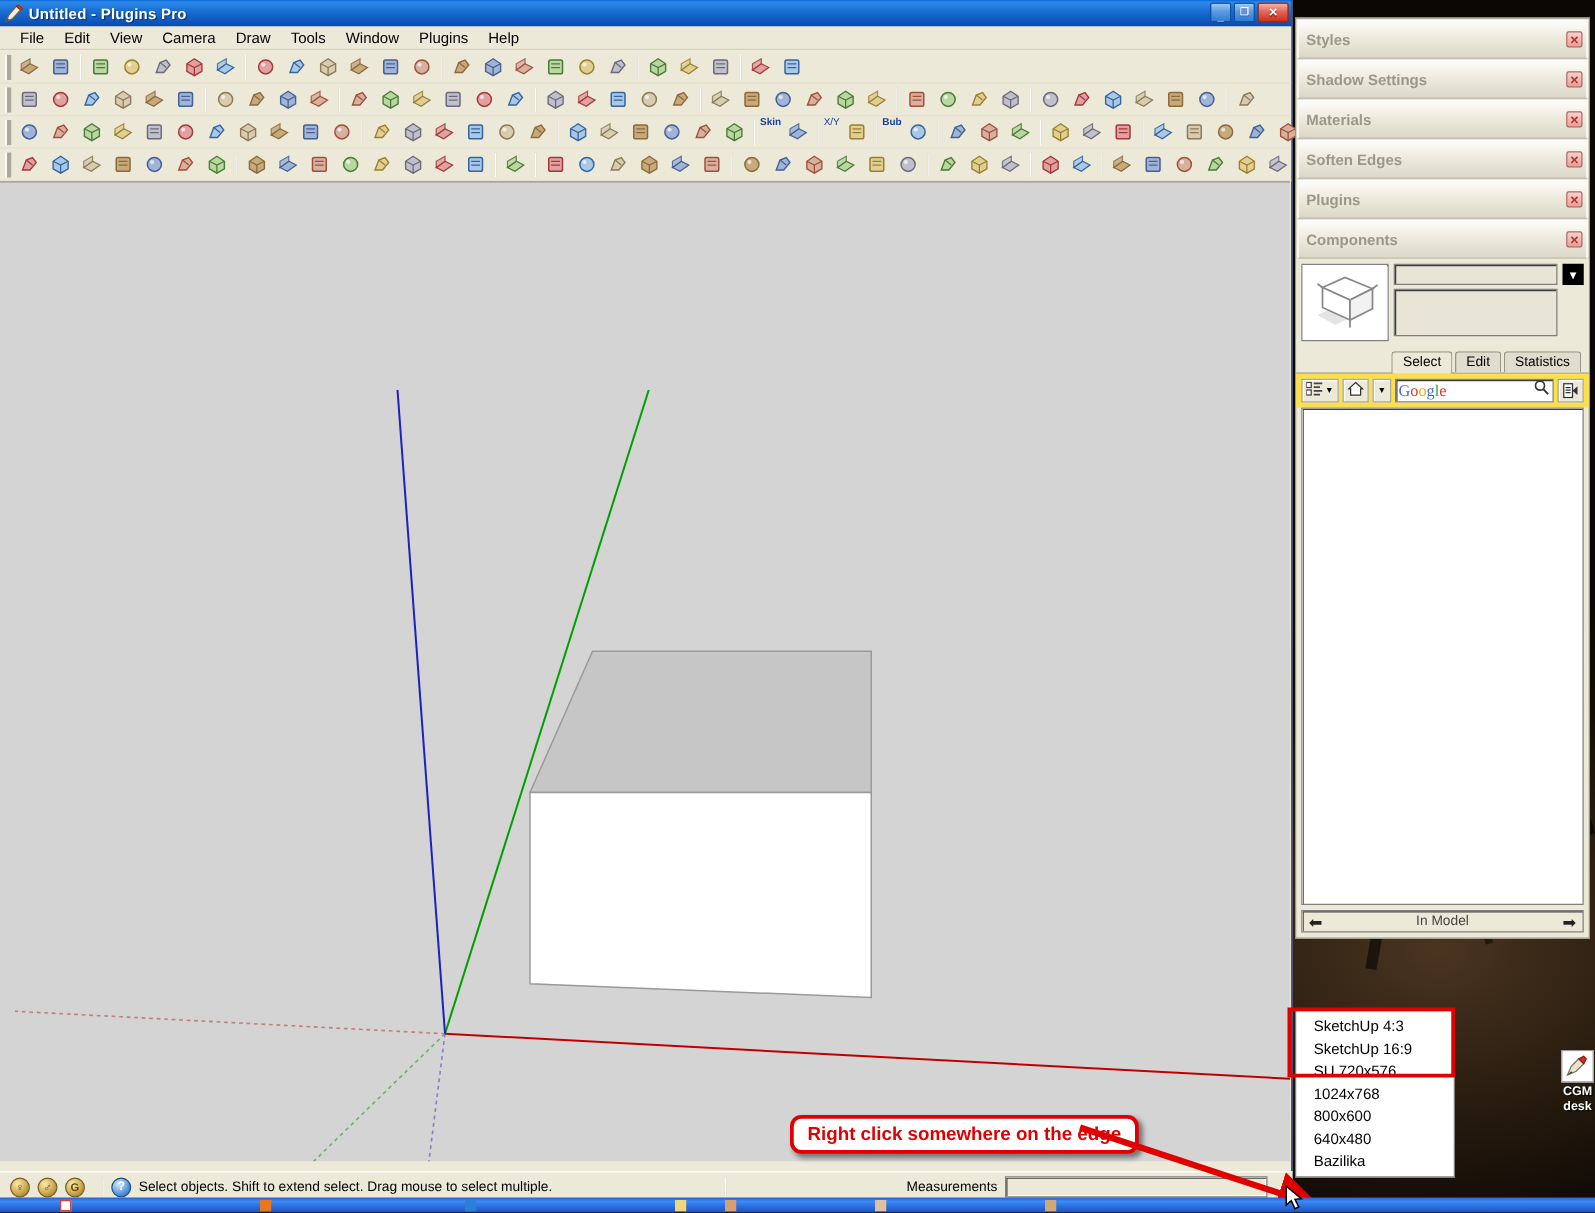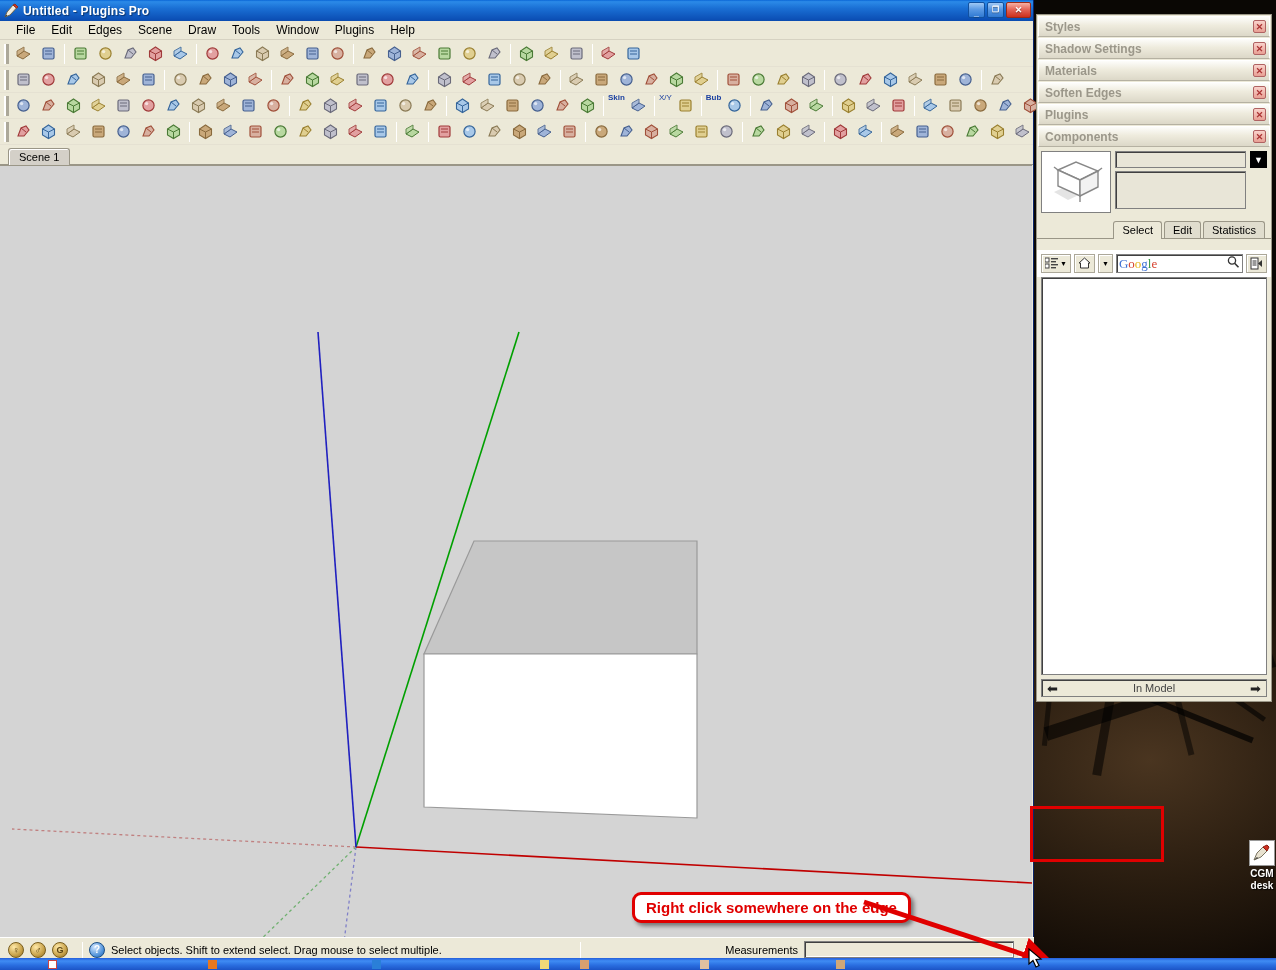--- a/index.html
+++ b/index.html
@@ -155,21 +155,21 @@
       linear-gradient(135deg,transparent 0 45%,#fff 45% 58%,transparent 58%),
       linear-gradient(135deg,transparent 0 62%,#848284 62% 75%,transparent 75%);
   }
 
   
   .tray {
     position:absolute; left:1036px; top:14px; width:236px;
     background:#ece9d8; border:1px solid #9a9687;
   }
   .tray-bar {
-    height:21px; display:flex; align-items:center; justify-content:space-between;
+    height:31px; display:flex; align-items:center; justify-content:space-between;
     background:linear-gradient(180deg,#fdfdfb 0%,#eeebdd 45%,#dcd8c8 100%);
     border:1px solid #fff; border-bottom:1px solid #b5b1a2;
     padding:0 3px 0 6px; margin:1px 1px 0 1px;
   }
   .tray-bar .lbl { font-size:12px; font-weight:bold; color:#9b978a; }
   .tray-x {
     width:13px;height:13px;border:1px solid #b06262;border-radius:2px;
     background:linear-gradient(180deg,#f9d2cb,#e8a094);
     color:#a33; font-size:9px; font-weight:bold;
     display:flex;align-items:center;justify-content:center;
@@ -191,21 +191,21 @@
     align-self:flex-start;
   }
   .tabrow { display:flex; align-items:flex-end; padding:4px 4px 0 6px;
             border-bottom:1px solid #9a9687; background:#ece9d8;justify-content:flex-end;}
   .tab {
     font-size:11px; padding:2px 8px; background:#e0ddce;
     border:1px solid #9a9687; border-bottom:none; margin-right:2px;
     border-radius:3px 3px 0 0;
   }
   .tab.active { background:#ece9d8; margin-bottom:-1px; padding-bottom:3px;}
-  .searchrow{ display:flex; align-items:flex-start; gap:3px; padding:4px; background:#ffffff;margin-top:11px;}
+  .searchrow{ display:flex; align-items:flex-start; gap:3px; padding:4px; background:#fde047;}
   .sr-btn{
     height:19px; display:flex;align-items:center;gap:2px; padding:0 3px;
     background:#ece9d8; border:1px solid #aca899;
     box-shadow:inset 1px 1px 0 #fff;
   }
   .searchfield{
     flex:1; height:19px; background:#fff; border:1px solid #808080;
     box-shadow:inset 1px 1px 0 #404040;
     display:flex; align-items:center; justify-content:space-between; padding:0 2px;
   }
@@ -306,22 +306,22 @@
           </div>
         <div class="win-btn close">
             <span>✕</span>
           </div>
       </div>
     </div>
 
     <div class="menubar">
       <div class="menu-item">File</div>
       <div class="menu-item">Edit</div>
-      <div class="menu-item">Edges</div>
-      <div class="menu-item">Scene</div>
+      <div class="menu-item">View</div>
+      <div class="menu-item">Camera</div>
       <div class="menu-item">Draw</div>
       <div class="menu-item">Tools</div>
       <div class="menu-item">Window</div>
       <div class="menu-item">Plugins</div>
       <div class="menu-item">Help</div>
     </div>
 
     <div class="toolbars">
       <div class="tb-row" id="tbrow0">
           <div class="grip"></div>
@@ -1278,23 +1278,20 @@
           <div class="tbtn">
             <svg class="ic" viewBox="0 0 17 17">
               <rect x="3" y="3" width="11" height="11" rx="1.5" fill="#b8d8a0" stroke="#4a7a35" stroke-width="1.2"></rect>
                  <line x1="5" y1="6" x2="12" y2="6" stroke="#4a7a35" stroke-width="1"></line>
                  <line x1="5" y1="9" x2="12" y2="9" stroke="#4a7a35" stroke-width="1"></line>
             </svg>
           </div>
         </div>
     </div>
 
-    <div class="scenebar">
-      <div class="scene-tab">Scene 1</div>
-    </div>
 
     <div class="viewport">
       <svg width="1032" height="784" style="position:absolute;left:0;top:0;">
 
         <line x1="356" y1="681" x2="12" y2="663" stroke="#c08080" stroke-width="1.3" stroke-dasharray="3,3"></line>
         <line x1="356" y1="681" x2="250" y2="784" stroke="#70b070" stroke-width="1.3" stroke-dasharray="3,3"></line>
         <line x1="356" y1="681" x2="343" y2="784" stroke="#8080c8" stroke-width="1.3" stroke-dasharray="3,3"></line>
 
         <line x1="356" y1="681" x2="1032" y2="717" stroke="#c00000" stroke-width="1.6"></line>
         <line x1="356" y1="681" x2="519" y2="166" stroke="#00a000" stroke-width="1.6"></line>
@@ -1435,20 +1432,29 @@
 
   <svg class="arrow-svg" width="190" height="70">
     <defs>
       <marker id="ah" markerWidth="7" markerHeight="7" refX="1" refY="3.5" orient="auto">
         <polygon points="0,0 7,3.5 0,7" fill="#e00000"></polygon>
       </marker>
     </defs>
     <line x1="4" y1="4" x2="168" y2="58" stroke="#e00000" stroke-width="5" marker-end="url(#ah)"></line>
   </svg>
 
+  <div class="ctxmenu">
+    <div class="ctx-item">SketchUp 4:3</div>
+    <div class="ctx-item">SketchUp 16:9</div>
+    <div class="ctx-item">SU 720x576</div>
+    <div class="ctx-item">1024x768</div>
+    <div class="ctx-item">800x600</div>
+    <div class="ctx-item">640x480</div>
+    <div class="ctx-item">Bazilika</div>
+  </div>
   <div class="ctx-highlight"></div>
 
   <svg class="cursor-svg" width="16" height="22">
     <polygon points="1,1 1,16 5,12.5 8,19 11,17.5 8,11.5 13,11" fill="#fff" stroke="#000" stroke-width="1.2"></polygon>
   </svg>
 
   <div class="taskbar">
     <div class="tb-ic" style="left:48px;background:#fff;border:1px solid #c44;"></div>
     <div class="tb-ic" style="left:208px;background:#e87820;"></div>
     <div class="tb-ic" style="left:372px;background:#2a7fd8;"></div>

